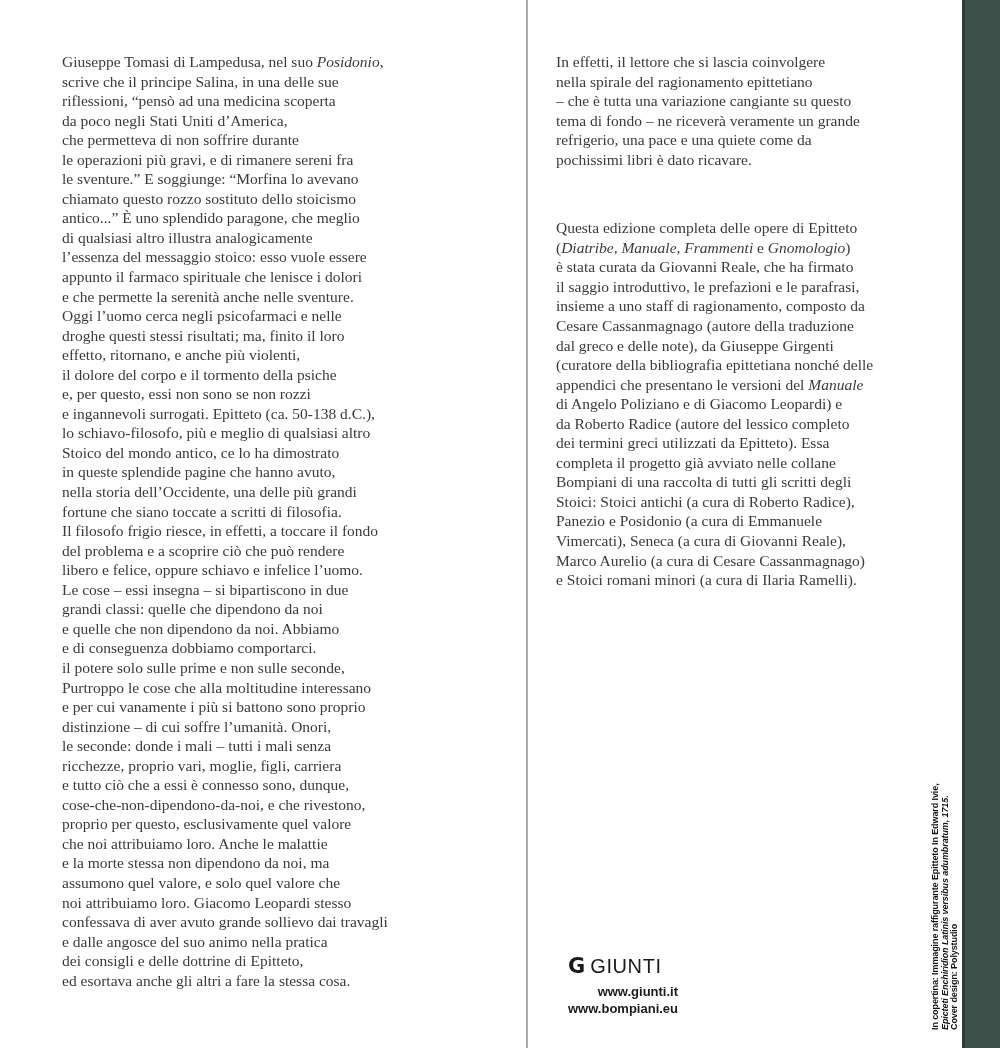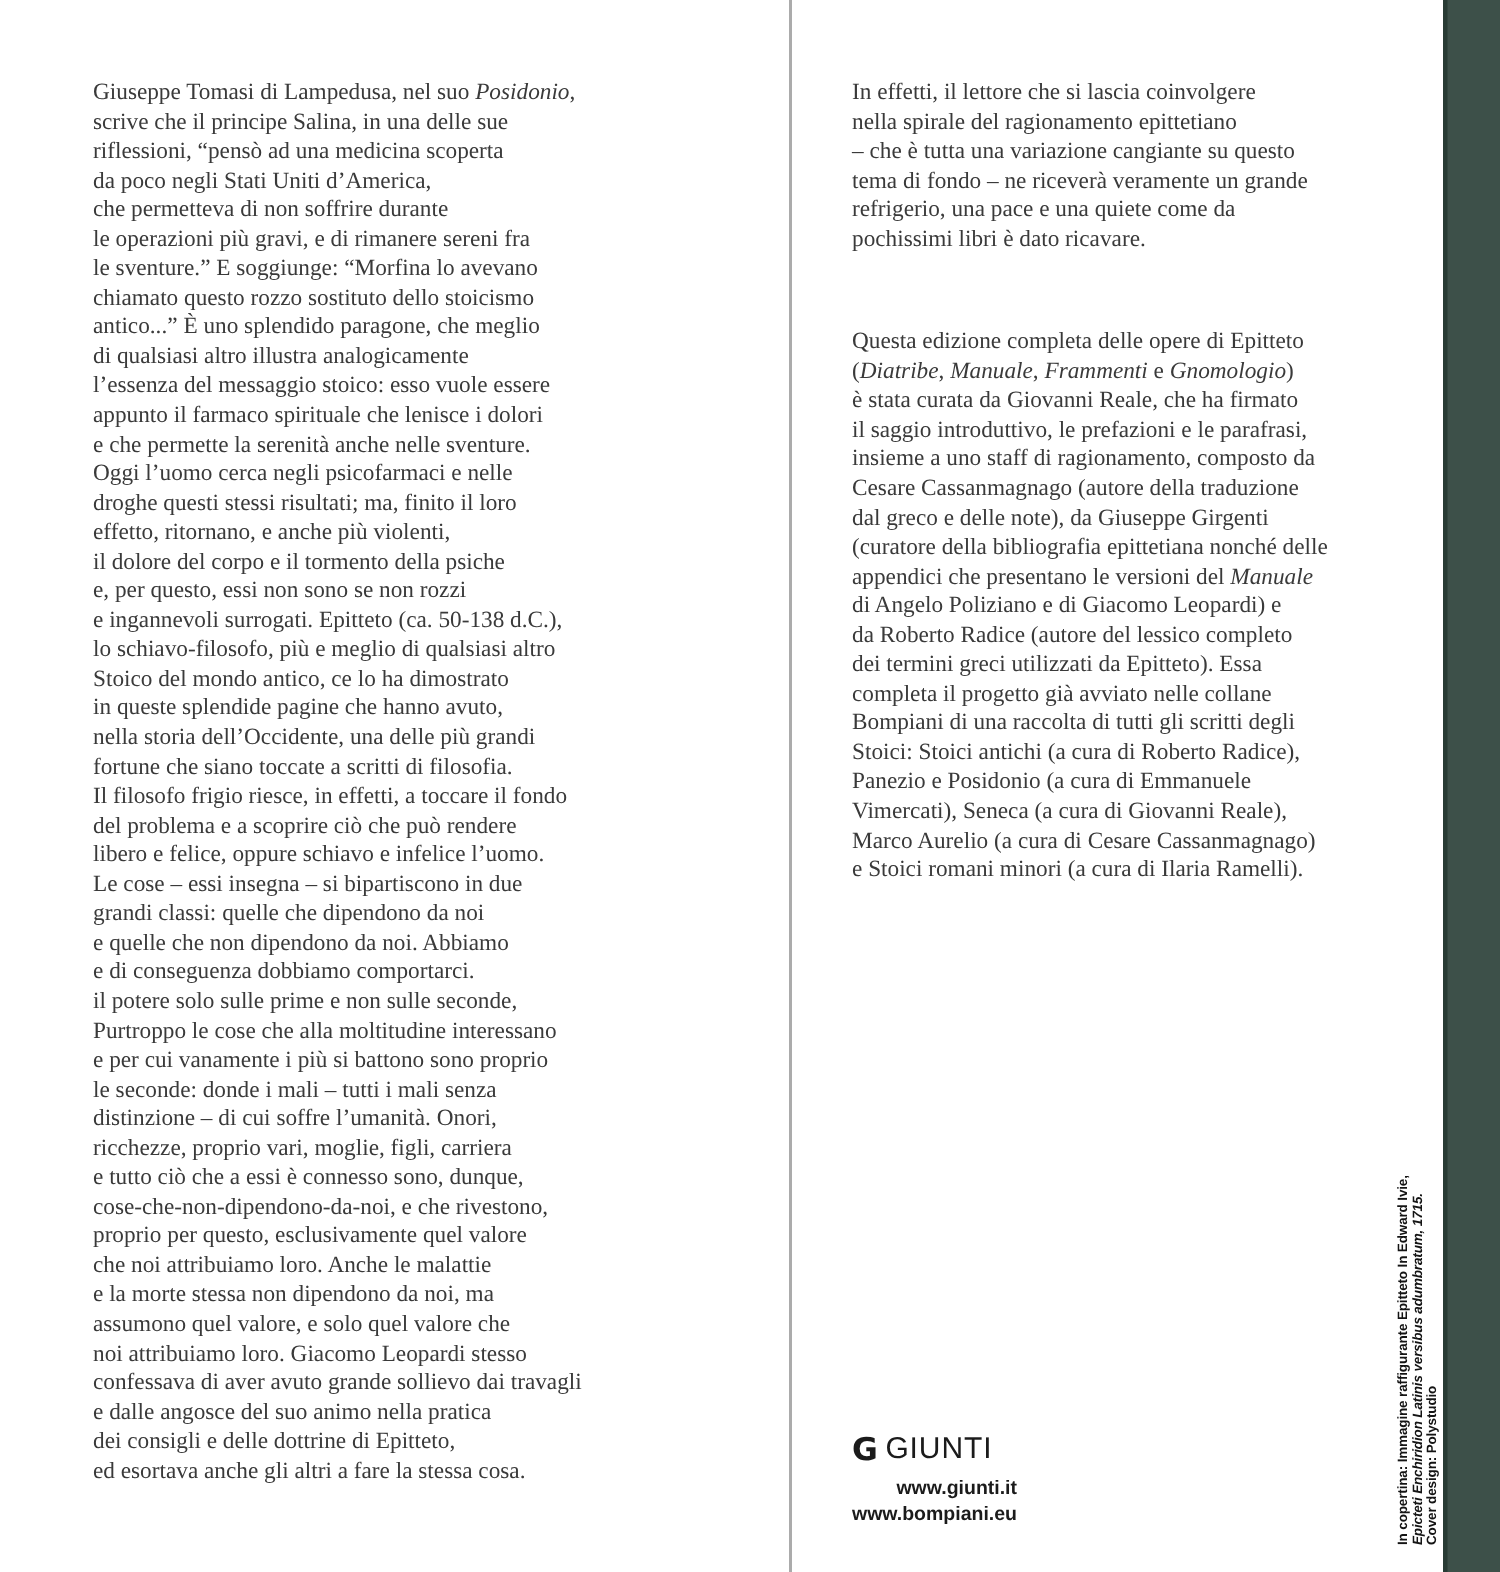--- a/index.html
+++ b/index.html
@@ -12,21 +12,21 @@
   .fold-line {
     position:absolute; left:526px; top:0; width:2px; height:1048px;
     background:#ababab;
   }
   .spine-stripe {
     position:absolute; left:962px; top:0; width:38px; height:1048px;
     background:#3d5049; border-left:3px solid #283b34; box-sizing:border-box;
   }
   .col { position:absolute; top:52px; font-size:15.5px; line-height:19.55px; }
   .col-left  { left:62px;  width:440px; }
-  .col-right { left:568px; width:410px; }
+  .col-right { left:556px; width:410px; }
   .tline { white-space:nowrap; }
   .para-gap { margin-top:49px; }
   em { font-style:italic; }
 
   .publisher-block {
     position:absolute; left:568px; top:956px;
     font-family:"Liberation Sans", sans-serif; color:#1b1b1b;
   }
   .logo-row { display:flex; align-items:center; gap:5px; }
   .logo-g {
@@ -83,22 +83,22 @@
       <div class="tline">Il filosofo frigio riesce, in effetti, a toccare il fondo</div>
       <div class="tline">del problema e a scoprire ciò che può rendere</div>
       <div class="tline">libero e felice, oppure schiavo e infelice l’uomo.</div>
       <div class="tline">Le cose – essi insegna – si bipartiscono in due</div>
       <div class="tline">grandi classi: quelle che dipendono da noi</div>
       <div class="tline">e quelle che non dipendono da noi. Abbiamo</div>
       <div class="tline">e di conseguenza dobbiamo comportarci.</div>
       <div class="tline">il potere solo sulle prime e non sulle seconde,</div>
       <div class="tline">Purtroppo le cose che alla moltitudine interessano</div>
       <div class="tline">e per cui vanamente i più si battono sono proprio</div>
+      <div class="tline">distinzione – di cui soffre l’umanità. Onori,</div>
       <div class="tline">le seconde: donde i mali – tutti i mali senza</div>
-      <div class="tline">distinzione – di cui soffre l’umanità. Onori,</div>
       <div class="tline">ricchezze, proprio vari, moglie, figli, carriera</div>
       <div class="tline">e tutto ciò che a essi è connesso sono, dunque,</div>
       <div class="tline">cose-che-non-dipendono-da-noi, e che rivestono,</div>
       <div class="tline">proprio per questo, esclusivamente quel valore</div>
       <div class="tline">che noi attribuiamo loro. Anche le malattie</div>
       <div class="tline">e la morte stessa non dipendono da noi, ma</div>
       <div class="tline">assumono quel valore, e solo quel valore che</div>
       <div class="tline">noi attribuiamo loro. Giacomo Leopardi stesso</div>
       <div class="tline">confessava di aver avuto grande sollievo dai travagli</div>
       <div class="tline">e dalle angosce del suo animo nella pratica</div>

